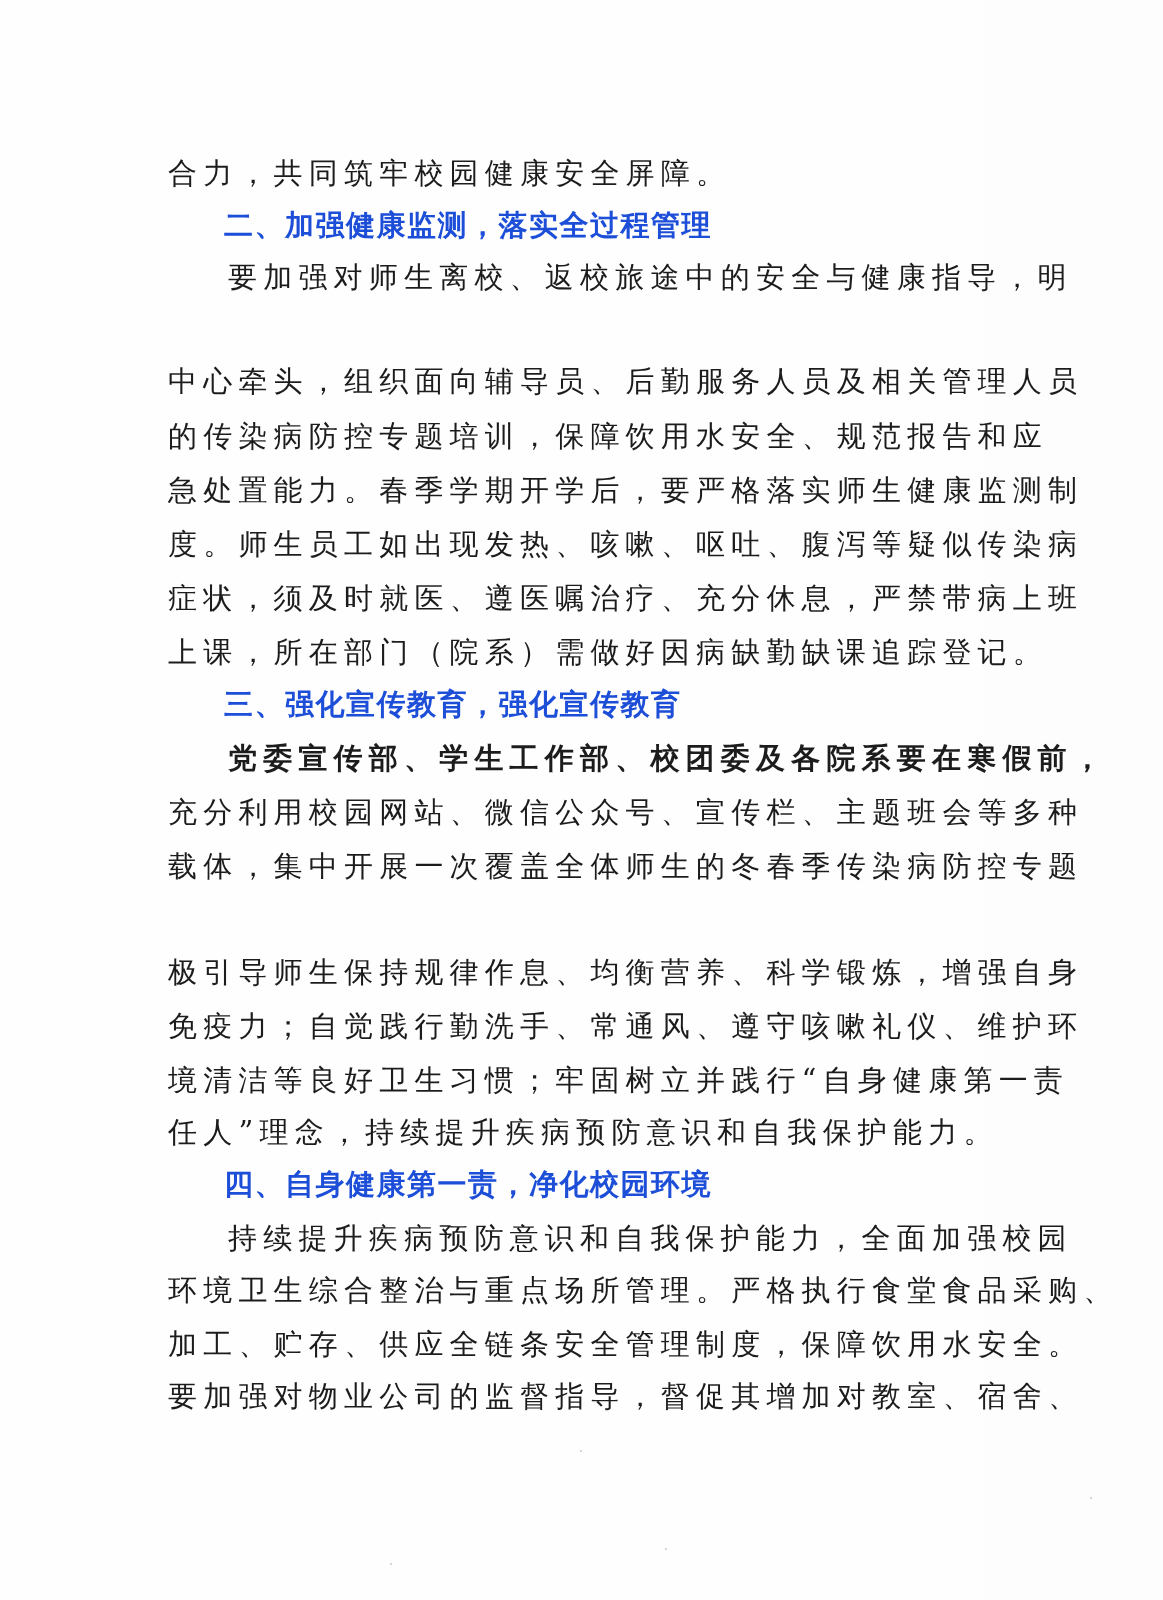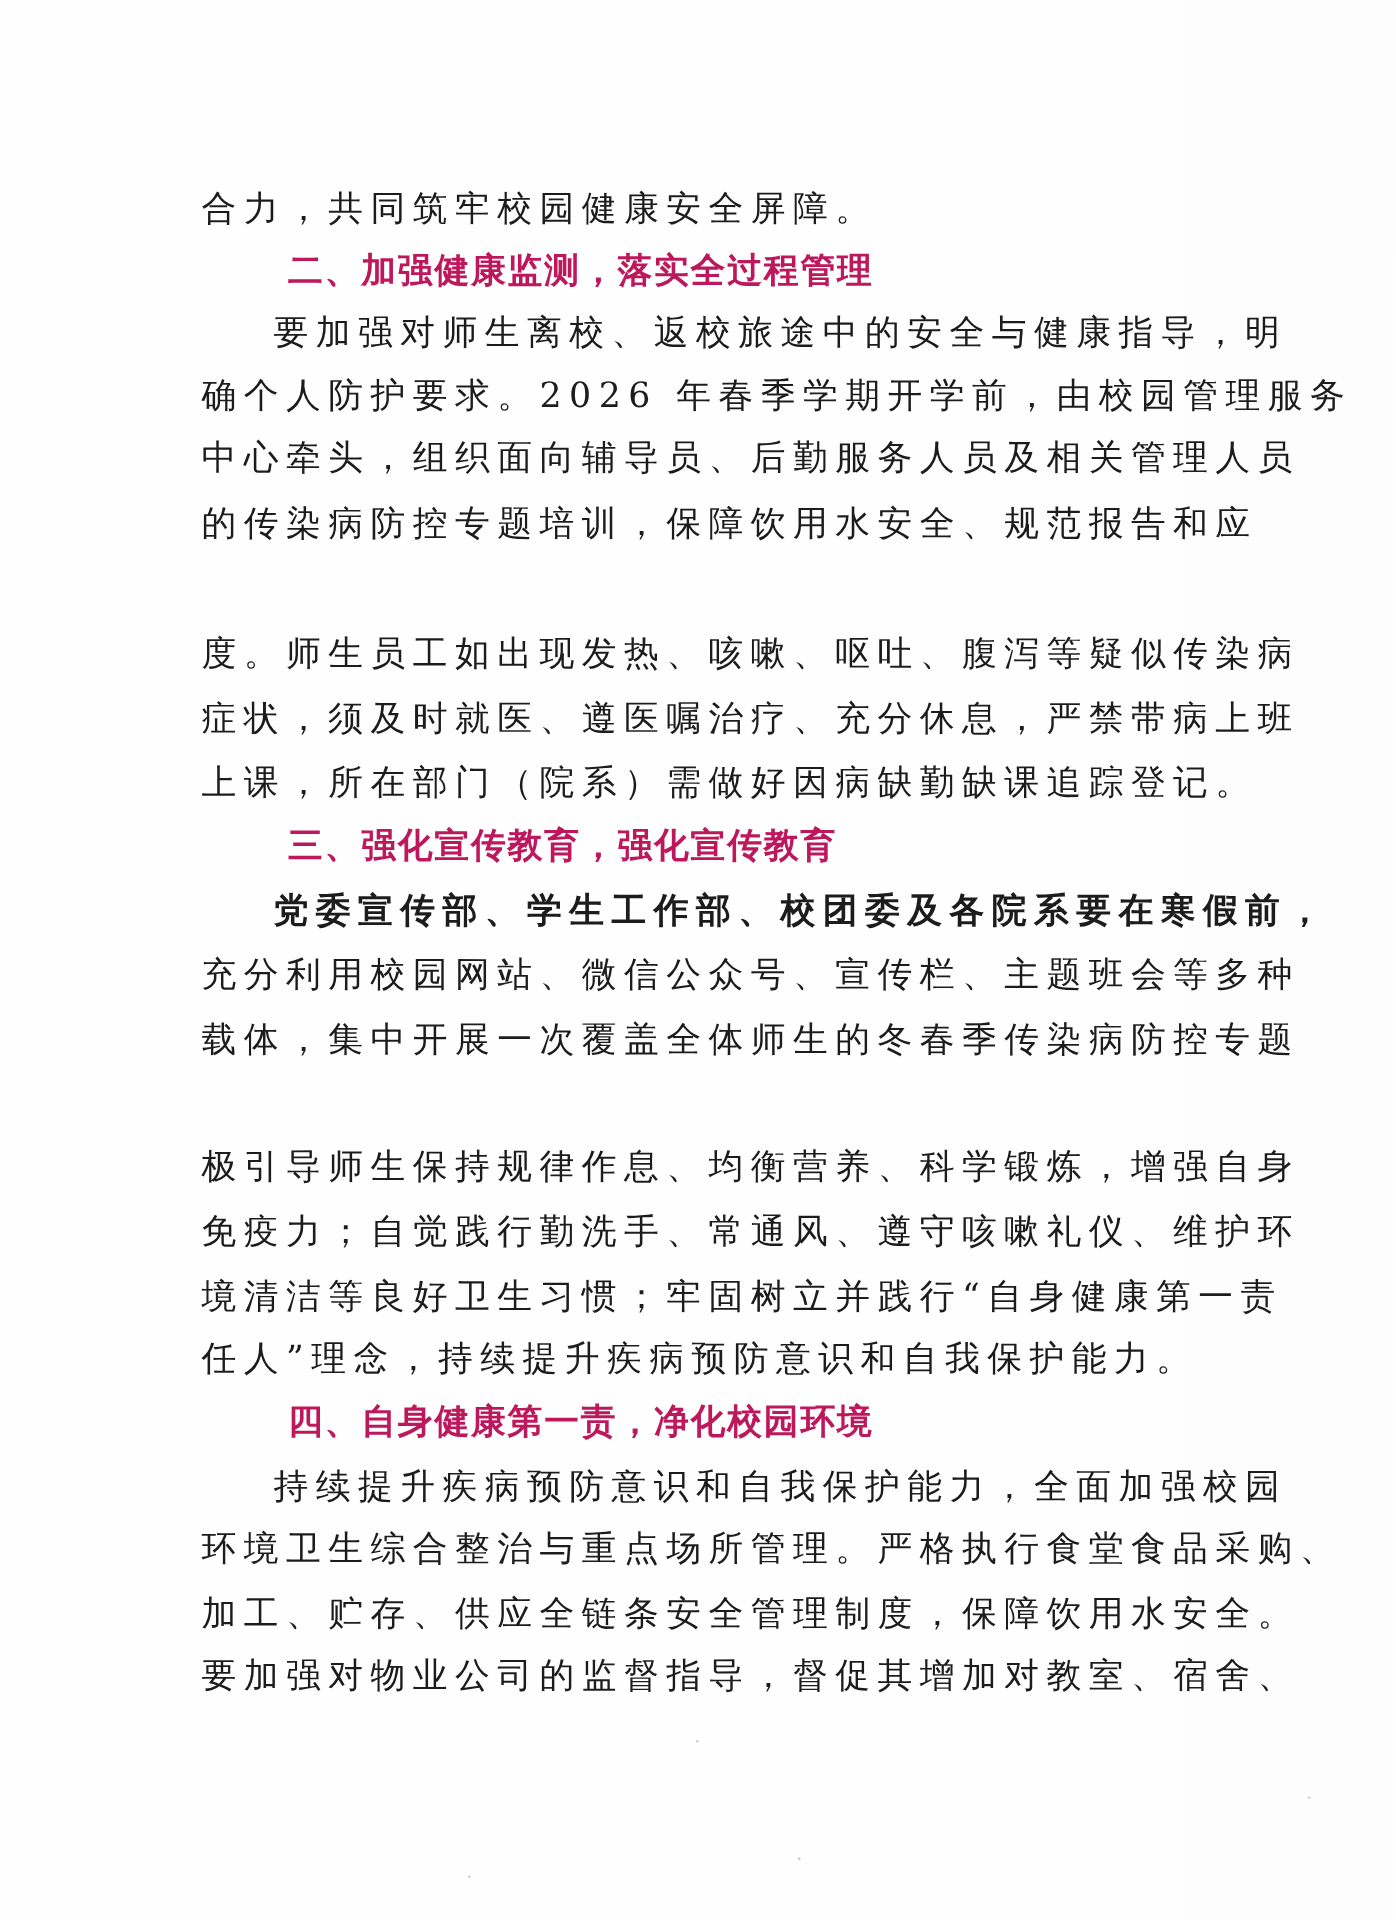--- a/index.html
+++ b/index.html
@@ -30,45 +30,45 @@
     font-family: "DejaVu Serif", "Liberation Serif", serif;
     font-size: 29px;
     color: #1c1c1c;
     white-space: nowrap;
     letter-spacing: 6.2px;
   }
   .line.indent {
     left: 228px;
   }
   .line.heading {
-    left: 240px;
+    left: 224px;
     font-family: "DejaVu Sans", "Liberation Sans", sans-serif;
     font-weight: bold;
     font-size: 29px;
     letter-spacing: 1.5px;
-    color: #be185d;
+    color: #1d4ed8;
   }
   .speck {
     position: absolute;
     width: 2px;
     height: 2px;
     background: #c8c8c8;
     border-radius: 50%;
   }
 </style>
 </head>
 <body>
 
 <div class="page">
   <div class="line" style="top:147px;">合力，共同筑牢校园健康安全屏障。</div>
   <div class="line heading" style="top:199px;">二、加强健康监测，落实全过程管理</div>
   <div class="line indent" style="top:251px;">要加强对师生离校、返校旅途中的安全与健康指导，明</div>
-  <div class="line" style="top:303px;">确个人防护要求。2026 年春季学期开学前，由校园管理服务</div>
   <div class="line" style="top:355px;">中心牵头，组织面向辅导员、后勤服务人员及相关管理人员</div>
   <div class="line" style="top:410px;">的传染病防控专题培训，保障饮用水安全、规范报告和应</div>
+  <div class="line" style="top:464px;">急处置能力。春季学期开学后，要严格落实师生健康监测制</div>
   <div class="line" style="top:518px;">度。师生员工如出现发热、咳嗽、呕吐、腹泻等疑似传染病</div>
   <div class="line" style="top:572px;">症状，须及时就医、遵医嘱治疗、充分休息，严禁带病上班</div>
   <div class="line" style="top:626px;">上课，所在部门（院系）需做好因病缺勤缺课追踪登记。</div>
   <div class="line heading" style="top:678px;">三、强化宣传教育，强化宣传教育</div>
   <div class="line indent" style="top:732px;font-weight:bold;">党委宣传部、学生工作部、校团委及各院系要在寒假前，</div>
   <div class="line" style="top:786px;">充分利用校园网站、微信公众号、宣传栏、主题班会等多种</div>
   <div class="line" style="top:840px;">载体，集中开展一次覆盖全体师生的冬春季传染病防控专题</div>
   <div class="line" style="top:946px;">极引导师生保持规律作息、均衡营养、科学锻炼，增强自身</div>
   <div class="line" style="top:1000px;">免疫力；自觉践行勤洗手、常通风、遵守咳嗽礼仪、维护环</div>
   <div class="line" style="top:1054px;">境清洁等良好卫生习惯；牢固树立并践行“自身健康第一责</div>

